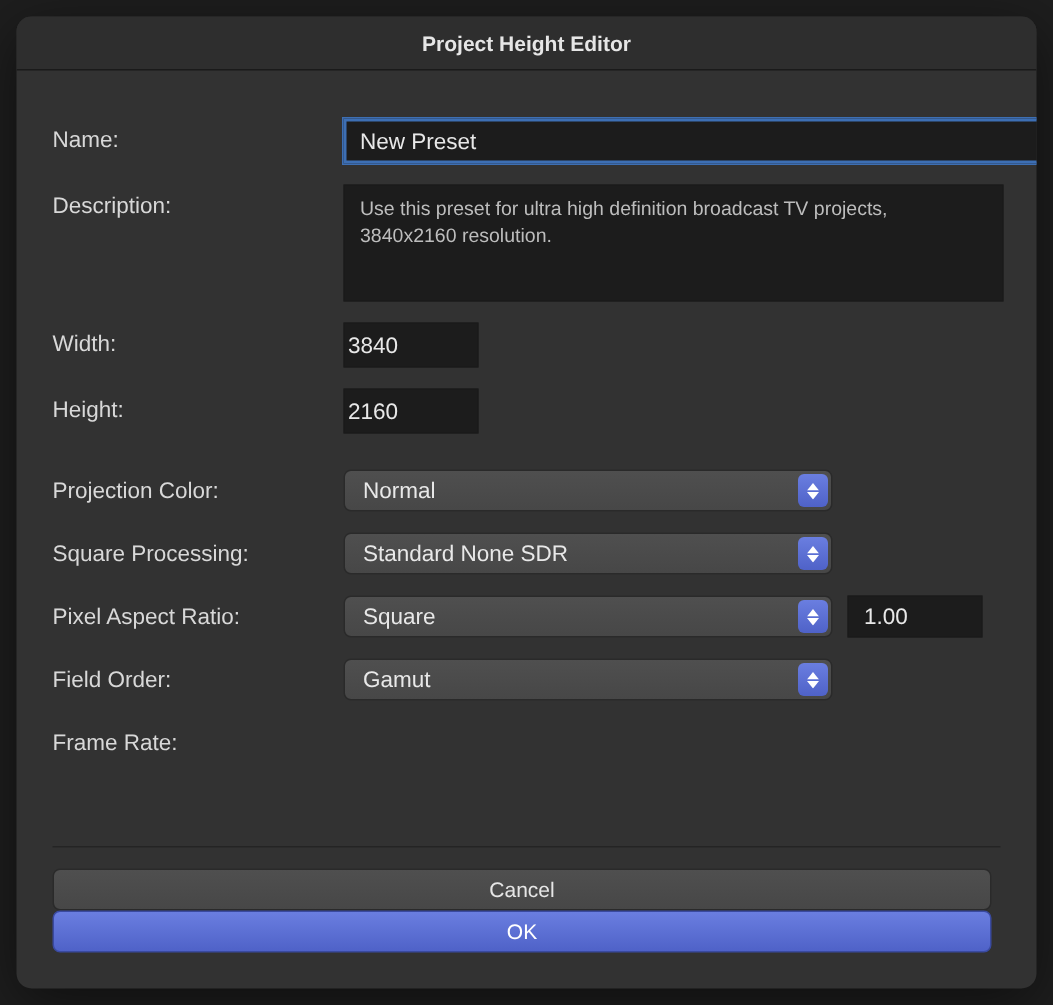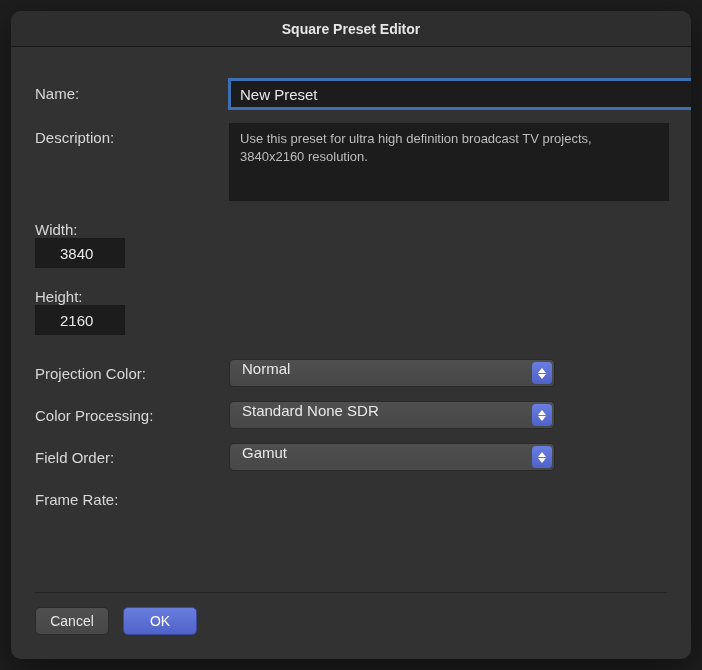--- a/index.html
+++ b/index.html
@@ -48,42 +48,41 @@
     .form {
       flex: 1;
     }
     .row {
       display: flex;
       align-items: flex-start;
       margin-bottom: 14px;
     }
     .row.tight {
       margin-bottom: 14px;
-      flex-direction: column;
     }
     .label {
       width: 194px;
       color: #d8d8d8;
       font-size: 15px;
       padding-right: 10px;
       padding-top: 6px;
       flex-shrink: 0;
     }
     .field {
       flex: 1;
       display: flex;
       align-items: center;
       gap: 10px;
     }
     input.text-input {
       background: #1c1c1c;
       border: 1px solid #1a1a1a;
       color: #e8e8e8;
       font-size: 15px;
-      padding: 6px 24px;
+      padding: 6px 2px;
       border-radius: 0;
       outline: none;
       height: 30px;
     }
     input.text-input.focused {
       border: 2px solid #3d6fb4;
       box-shadow: 0 0 0 1px #3d6fb4;
       padding: 5px 9px;
     }
     .name-input {
@@ -106,20 +105,21 @@
       width: 90px;
     }
     .select {
       position: relative;
       background: #4a4a4a;
       background: linear-gradient(#4f4f4f, #474747);
       border: 1px solid #2a2a2a;
       border-radius: 5px;
       height: 28px;
       display: flex;
+      align-items: center;
       padding: 0 28px 0 12px;
       color: #e8e8e8;
       font-size: 15px;
       cursor: default;
       width: 326px;
     }
     .select .arrows {
       position: absolute;
       right: 2px;
       top: 2px;
@@ -153,22 +153,22 @@
       align-items: center;
     }
     .divider {
       height: 1px;
       background: #242424;
       margin: 16px 0 14px 0;
     }
     .footer {
       display: flex;
       justify-content: flex-start;
-      gap: 14px;
       padding: 0 6px 8px 0;
+      flex-direction: column;
     }
     .btn {
       min-width: 74px;
       height: 28px;
       border-radius: 5px;
       font-size: 14px;
       display: flex;
       align-items: center;
       justify-content: center;
       cursor: default;
@@ -186,21 +186,21 @@
     }
     .spacer {
       height: 10px;
     }
   </style>
 </head>
 <body>
 
 <div class="window">
   <div class="titlebar">
-    <div class="titlebar-title">Square Preset Editor</div>
+    <div class="titlebar-title">Project Height Editor</div>
   </div>
 
   <div class="content">
     <div class="form">
 
       <div class="row">
         <div class="label">Name:</div>
         <div class="field">
           <input type="text" class="text-input name-input focused" value="New Preset" style="">
         </div>
@@ -240,36 +240,55 @@
                 </svg>
               <svg viewBox="0 0 8 5">
                   <polygon points="0,0 8,0 4,5"></polygon>
                 </svg>
             </div>
           </div>
         </div>
       </div>
 
       <div class="row">
-        <div class="label">Color Processing:</div>
+        <div class="label">Square Processing:</div>
         <div class="field">
           <div class="select">
             <span>Standard None SDR</span>
             <div class="arrows">
               <svg viewBox="0 0 8 5">
                   <polygon points="4,0 8,5 0,5"></polygon>
                 </svg>
               <svg viewBox="0 0 8 5">
                   <polygon points="0,0 8,0 4,5"></polygon>
                 </svg>
             </div>
           </div>
         </div>
       </div>
 
+      <div class="row">
+        <div class="label">Pixel Aspect Ratio:</div>
+        <div class="field">
+          <div class="select">
+            <span>Square</span>
+            <div class="arrows">
+              <svg viewBox="0 0 8 5">
+                  <polygon points="4,0 8,5 0,5"></polygon>
+                </svg>
+              <svg viewBox="0 0 8 5">
+                  <polygon points="0,0 8,0 4,5"></polygon>
+                </svg>
+            </div>
+          </div>
+          <div class="aspect-value">
+            <span>1.00</span>
+          </div>
+        </div>
+      </div>
 
       <div class="row">
         <div class="label">Field Order:</div>
         <div class="field">
           <div class="select">
             <span>Gamut</span>
             <div class="arrows">
               <svg viewBox="0 0 8 5">
                   <polygon points="4,0 8,5 0,5"></polygon>
                 </svg>

